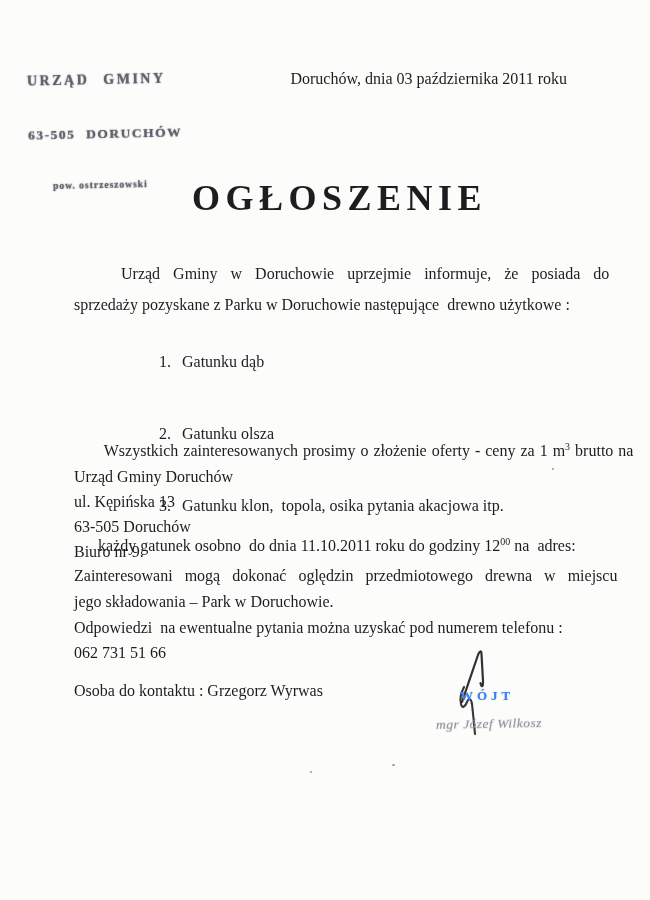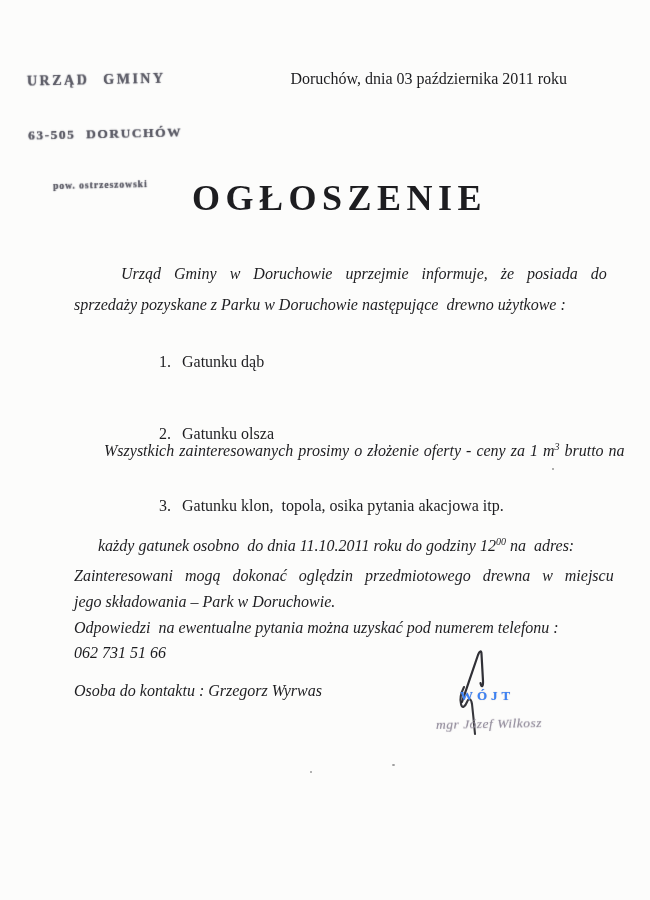--- a/index.html
+++ b/index.html
@@ -32,21 +32,21 @@
   }
   
   .title{
     position:absolute;left:29px;top:182px;width:621px;
     margin:0;text-align:center;
     font-size:36px;font-weight:bold;letter-spacing:5.5px;line-height:32px;
     white-space:pre;
   }
   
   .para{position:absolute;left:74px;width:513px;font-size:16px;}
-  .line{white-space:pre;font-style:italic;}
+  .line{white-space:pre;}
   .p1{top:258px;line-height:31px;}
   .p2{top:404px;line-height:31px;}
   .addr{top:464px;line-height:25px;}
   .p3{top:563px;line-height:26px;}
   .p4{top:615px;line-height:25px;}
   .phone{top:640px;line-height:25px;}
   .contact{top:665px;line-height:25px;margin-top:13px;}
   .indent{padding-left:47px;}
   .ws1{word-spacing:9px;}
   .ws2{word-spacing:1px;}
@@ -113,20 +113,26 @@
 
   <div class="para p2">
     <div class="line ws2">
       <span>Wszystkich zainteresowanych prosimy o złożenie oferty - ceny za 1 m</span><span class="sup">3</span><span> brutto na</span>
     </div>
     <div class="line">
       <span>każdy gatunek osobno  do dnia 11.10.2011 roku do godziny 12</span><span class="sup">00</span><span> na  adres:</span>
     </div>
   </div>
 
+  <div class="para addr">
+    <div class="line">Urząd Gminy Doruchów</div>
+    <div class="line">ul. Kępińska 13</div>
+    <div class="line">63-505 Doruchów</div>
+    <div class="line">Biuro nr 9.</div>
+  </div>
 
   <div class="para p3">
     <div class="line ws3">Zainteresowani mogą dokonać oględzin przedmiotowego drewna w miejscu</div>
     <div class="line">jego składowania – Park w Doruchowie.</div>
   </div>
 
   <div class="para p4">
     <div class="line">Odpowiedzi  na ewentualne pytania można uzyskać pod numerem telefonu :</div>
   </div>
   <div class="para phone">

